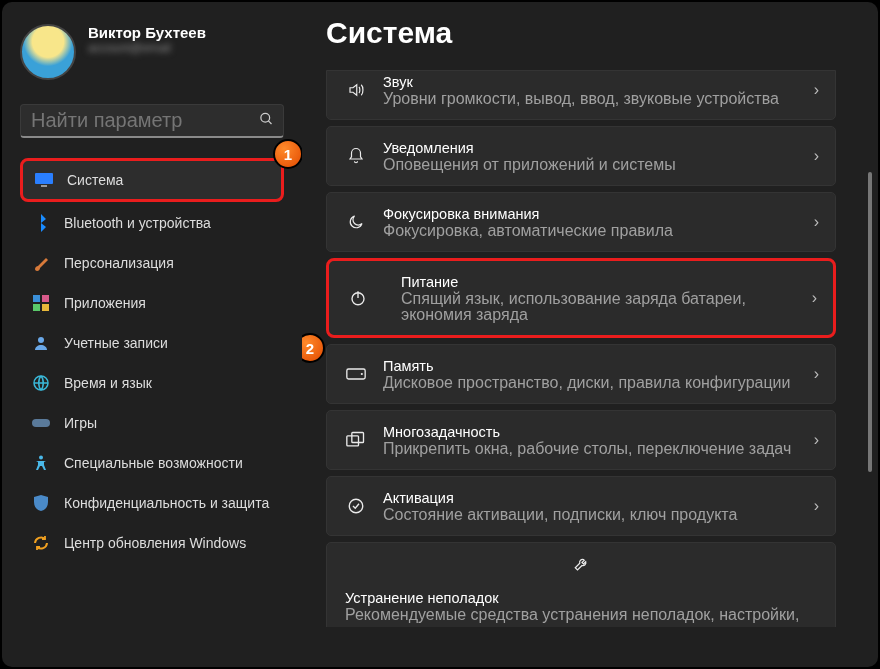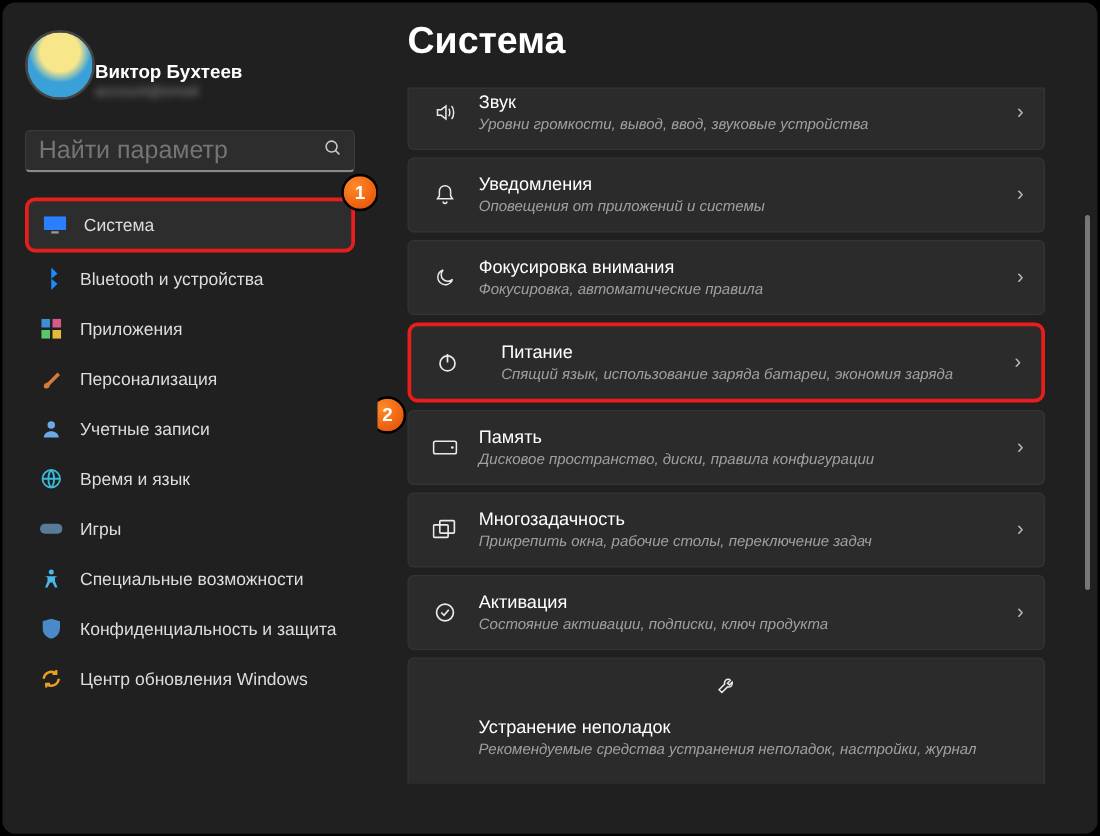--- a/index.html
+++ b/index.html
@@ -5,21 +5,21 @@
   * { box-sizing: border-box; margin: 0; padding: 0; }
   html, body { width: 880px; height: 669px; overflow: hidden; font-family: "Segoe UI", Arial, sans-serif; background:#000; }
   .window { position:relative; width:876px; height:665px; margin:2px; background:#202020; border-radius:10px; overflow:hidden; }
   .titlebar { display:flex; align-items:center; height:40px; padding:0 6px 0 14px; color:#e6e6e6; font-size:12px; }
   .titlebar .back { width:26px; text-align:center; color:#bbb; font-size:14px; }
   .titlebar .title { margin-left:6px; flex:1; font-size:13px; color:#ddd; }
   .winbtn { width:46px; height:36px; display:flex; align-items:center; justify-content:center; color:#bbb; }
   .winbtn svg { display:block; }
   .body { display:flex; height:calc(100% - 40px); }
   .sidebar { width:300px; padding:22px 18px 10px 18px; overflow:hidden; }
-  .profile { display:flex; align-items:flex-end; margin-bottom:24px; }
+  .profile { display:flex; align-items:flex-start; gap:12px; margin-bottom:24px; }
   .avatar { width:56px; height:56px; border-radius:50%; background:radial-gradient(circle at 50% 30%, #f8e68a 0 35%, #3aa1d8 55% 100%); border:2px solid #444; }
   .profile .name { color:#fff; font-size:15px; font-weight:600; }
   .profile .email { color:#888; font-size:12px; filter:blur(3px); }
   .search { position:relative; margin-bottom:20px; }
   .search input { width:100%; height:34px; background:#2d2d2d; border:1px solid #3a3a3a; border-bottom:2px solid #8a8a8a; border-radius:4px; color:#22c55e; font-size:20px; padding:0 18px 0 10px; outline:none; }
   .search .sicon { position:absolute; right:10px; top:50%; transform:translateY(-50%); color:#ccc; }
   .nav { display:flex; flex-direction:column; gap:2px; }
   .nav-item { display:flex; align-items:center; gap:14px; height:38px; padding:0 12px; border-radius:5px; color:#ddd; font-size:14px; position:relative; }
   .nav-item.active { background:#2d2d2d; }
   .nav-item.highlight { border:3px solid #ea1d1d; border-radius:8px; padding:0 12px; height:44px; }
@@ -27,21 +27,21 @@
   .main { flex:1; padding:0 42px 0 24px; overflow:hidden; position:relative; }
   .main h1 { color:#fff; font-size:30px; font-weight:600; margin:14px 0 20px 0; }
   .panels { display:flex; flex-direction:column; gap:6px; }
   .panel { display:flex; align-items:center; gap:16px; background:#2b2b2b; border:1px solid #343434; border-radius:5px; padding:12px 16px 12px 18px; position:relative; min-height:58px; }
   .panel.partial-top { border-top-left-radius:0; border-top-right-radius:0; padding-top:2px; min-height:46px; }
   .panel.partial-bottom { border-bottom-left-radius:0; border-bottom-right-radius:0; min-height:48px; overflow:hidden;flex-direction:column; }
   .panel.highlight { border:3px solid #ea1d1d; border-radius:8px; }
   .panel .picon { width:22px; color:#eaeaea; display:flex; justify-content:center; }
   .panel .ptxt { flex:1; }
   .panel .ptitle { color:#fff; font-size:14.5px; line-height:18px; }
-  .panel .psub { color:#a0a0a0; font-size:12px; line-height:16px;font-style:italic; }
+  .panel .psub { color:#a0a0a0; font-size:16px; line-height:16px; }
   .panel .chev { color:#bbb; font-size:16px; }
   .badge { position:absolute; width:30px; height:30px; border-radius:50%; background:radial-gradient(circle at 35% 30%, #ff8a2b, #e24a00); color:#fff; font-weight:700; display:flex; align-items:center; justify-content:center; font-size:15px; border:2px solid #000; z-index:10; }
   .scrollbar-track { position:absolute; right:6px; top:130px; bottom:30px; width:4px; }
   .scrollbar-thumb { position:absolute; right:0; top:40px; width:4px; height:300px; background:#777; border-radius:2px; }
 </style>
 </head>
 <body>
 
 <div class="window">
 
@@ -80,39 +80,39 @@
           <span class="icon">
               <svg width="12" height="18" viewBox="0 0 12 18">
                 <path d="M6 0v18l5-5-5-4 5-4-5-5z" fill="#1a8cff"></path>
               </svg>
             </span>
           <span>Bluetooth и устройства</span>
         </div>
         <div class="nav-item">
           <span class="icon">
               <svg width="16" height="16" viewBox="0 0 16 16">
+                <path d="M2 14c0-2 2-3 3-3l8-8 2 2-8 8c0 1-1 3-3 3-1 0-2-1-2-2z" fill="#d87a3a"></path>
+              </svg>
+            </span>
+          <span>Персонализация</span>
+        </div>
+        <div class="nav-item">
+          <span class="icon">
+              <svg width="16" height="16" viewBox="0 0 16 16">
                 <rect width="7" height="7" fill="#3a8fd8"></rect>
                 <rect x="9" width="7" height="7" fill="#d85a8a"></rect>
                 <rect y="9" width="7" height="7" fill="#5ac86a"></rect>
                 <rect x="9" y="9" width="7" height="7" fill="#e8b83a"></rect>
               </svg>
             </span>
           <span>Приложения</span>
         </div>
         <div class="nav-item">
           <span class="icon">
               <svg width="16" height="16" viewBox="0 0 16 16">
-                <path d="M2 14c0-2 2-3 3-3l8-8 2 2-8 8c0 1-1 3-3 3-1 0-2-1-2-2z" fill="#d87a3a"></path>
-              </svg>
-            </span>
-          <span>Персонализация</span>
-        </div>
-        <div class="nav-item">
-          <span class="icon">
-              <svg width="16" height="16" viewBox="0 0 16 16">
                 <circle cx="8" cy="5" r="3" fill="#6aa8e8"></circle>
                 <path d="M2 15c0-3 3-5 6-5s6 2 6 5z" fill="#6aa8e8"></path>
               </svg>
             </span>
           <span>Учетные записи</span>
         </div>
         <div class="nav-item">
           <span class="icon">
               <svg width="16" height="16" viewBox="0 0 16 16" fill="none" stroke="#3ab8d8" stroke-width="1.5">
                 <circle cx="8" cy="8" r="7"></circle>

